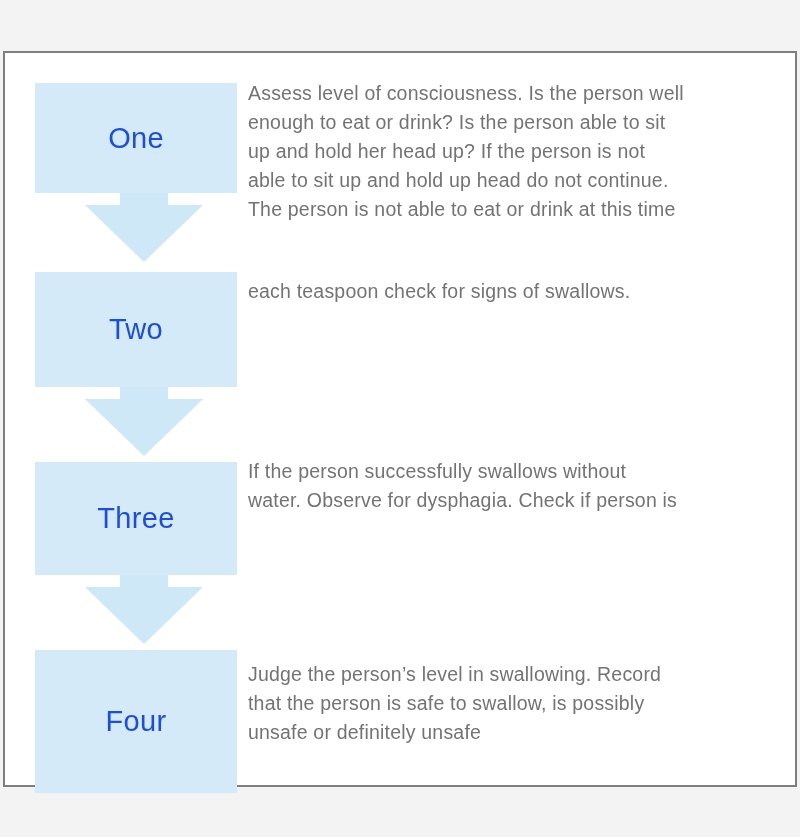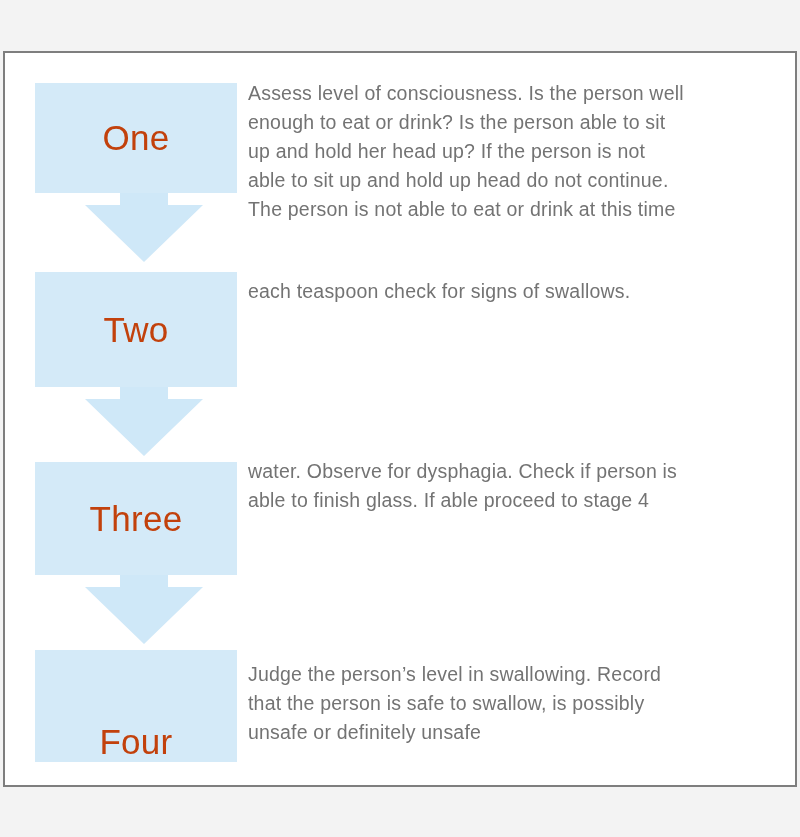--- a/index.html
+++ b/index.html
@@ -30,22 +30,22 @@
   .stage-box {
     position: absolute;
     left: 30px;
     width: 202px;
     background: #d4eaf8;
     display: flex;
     align-items: center;
     justify-content: center;
   }
   .stage-label {
-    font-size: 35px;
-    color: #c2410c;
+    font-size: 29px;
+    color: #1d4ed8;
     letter-spacing: 0.3px;
   }
   .arrow {
     position: absolute;
     left: 80px;
     width: 118px;
     height: 69px;
   }
   .stage-text {
     position: absolute;
@@ -87,25 +87,25 @@
       <div>each teaspoon check for signs of swallows.</div>
     </div>
 
     <div class="stage-box" style="top:409px; height:113px;">
       <span class="stage-label">Three</span>
     </div>
     <svg class="arrow" style="top:522px;" viewBox="0 0 118 69">
       <polygon points="35,0 83,0 83,12 118,12 59,69 0,12 35,12" fill="#cfe8f8"></polygon>
     </svg>
     <div class="stage-text" style="top:404px;">
+      <div>If the person successfully swallows without</div>
       <div>water. Observe for dysphagia. Check if person is</div>
-      <div>able to finish glass. If able proceed to stage 4</div>
     </div>
 
-    <div class="stage-box" style="top:597px; height:112px;align-items:flex-end;">
+    <div class="stage-box" style="top:597px; height:143px;">
       <span class="stage-label">Four</span>
     </div>
     <div class="stage-text" style="top:607px;">
       <div>Judge the person’s level in swallowing. Record</div>
       <div>that the person is safe to swallow, is possibly</div>
       <div>unsafe or definitely unsafe</div>
     </div>
 
   </div>
 </div>

